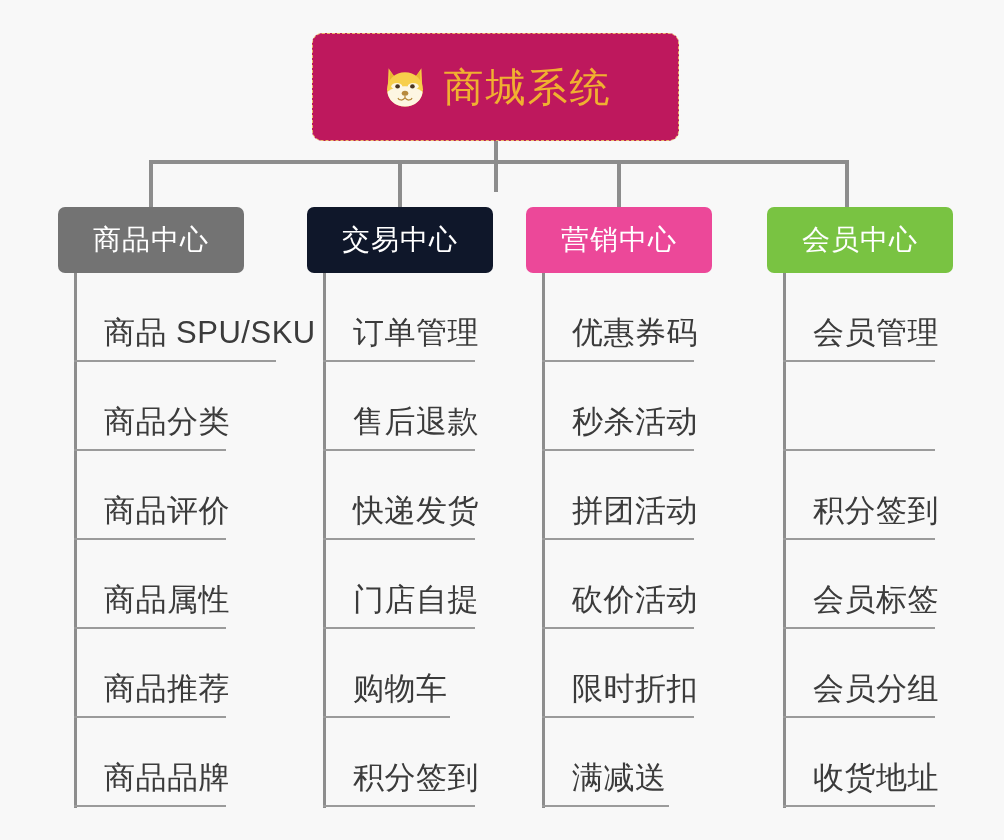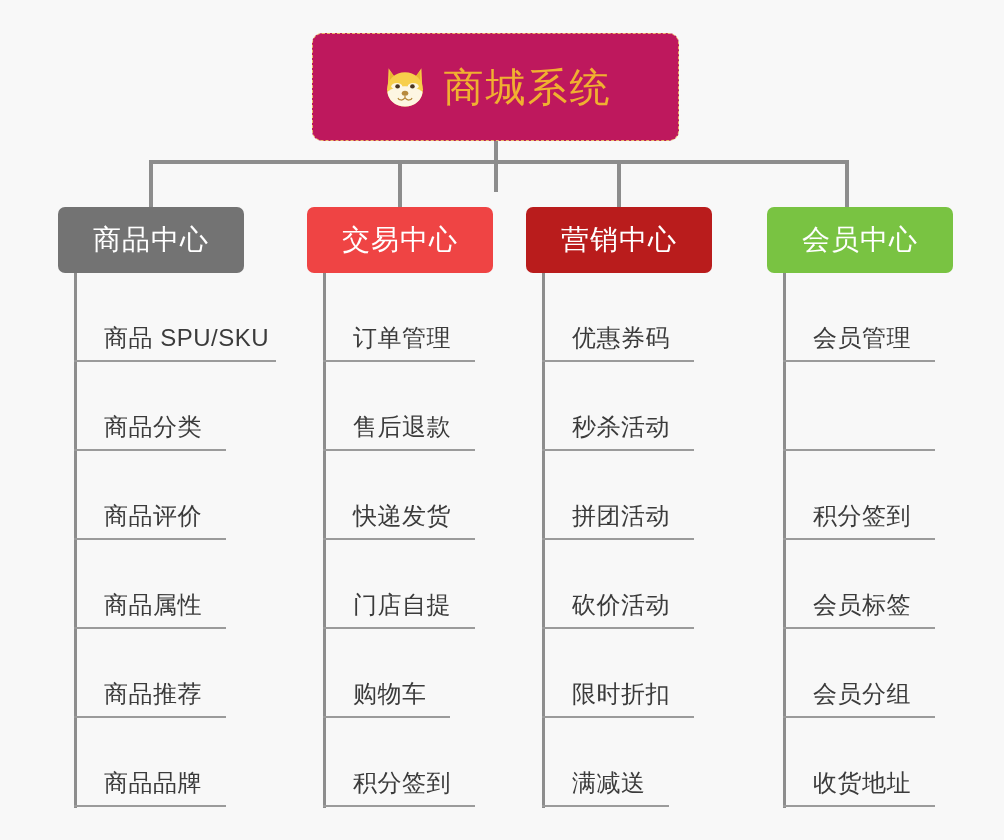--- a/index.html
+++ b/index.html
@@ -100,21 +100,21 @@
     position: relative;
     display: flex;
     align-items: flex-end;
     padding-left: 16px;
   }
 
   .leaf-label {
     display: inline-block;
     margin-left: 30px;
     padding-bottom: 8px;
-    font-size: 24px;
+    font-size: 31px;
     color: #3b3b3b;
     white-space: nowrap;
     letter-spacing: 0.5px;
   }
 
   
   .leaf-rule {
     position: absolute;
     left: 16px;
     bottom: 0;
@@ -187,21 +187,21 @@
         </li>
         <li class="leaf-item">
           <span class="leaf-label">商品品牌</span>
           <span class="leaf-rule" style="width:152px;"></span>
         </li>
       </ul>
     </div>
   </div>
 
   <div class="column" style="left:307px; width:186px;">
-    <div class="cat-header" style="background:#ef4444;">
+    <div class="cat-header" style="background:#0f172a;">
       <span>交易中心</span>
     </div>
     <div class="cat-body">
       <div class="spine" style="height:535px;"></div>
       <ul class="leaf-list">
         <li class="leaf-item">
           <span class="leaf-label">订单管理</span>
           <span class="leaf-rule" style="width:152px;"></span>
         </li>
         <li class="leaf-item">
@@ -222,21 +222,21 @@
         </li>
         <li class="leaf-item">
           <span class="leaf-label">积分签到</span>
           <span class="leaf-rule" style="width:152px;"></span>
         </li>
       </ul>
     </div>
   </div>
 
   <div class="column" style="left:526px; width:186px;">
-    <div class="cat-header" style="background:#b91c1c;text-align:right;">
+    <div class="cat-header" style="background:#ec4899;text-align:right;">
       <span>营销中心</span>
     </div>
     <div class="cat-body">
       <div class="spine" style="height:535px;"></div>
       <ul class="leaf-list">
         <li class="leaf-item">
           <span class="leaf-label">优惠券码</span>
           <span class="leaf-rule" style="width:152px;"></span>
         </li>
         <li class="leaf-item">

